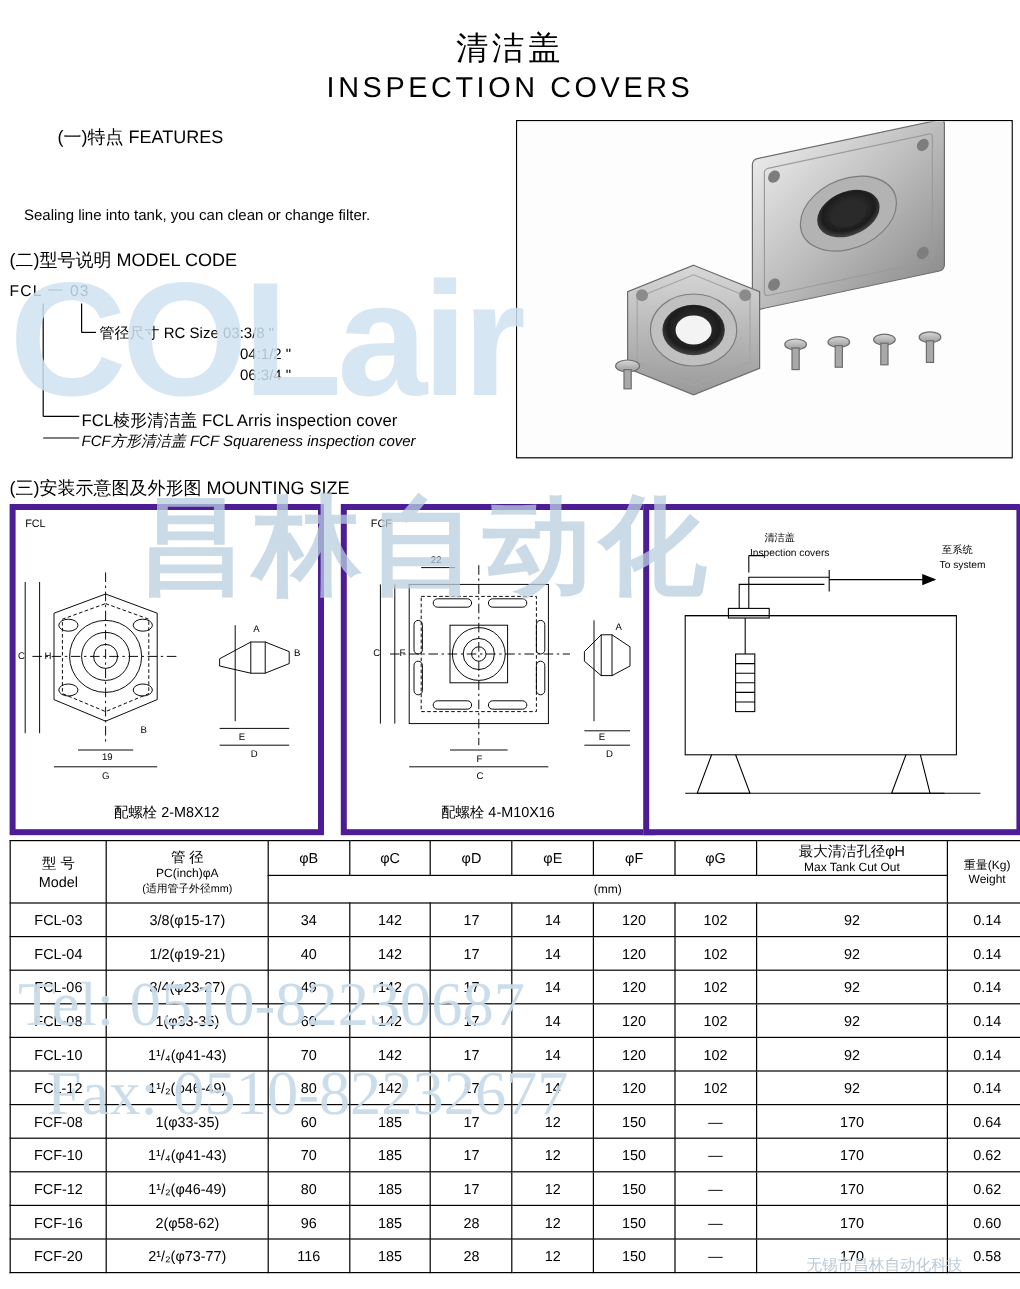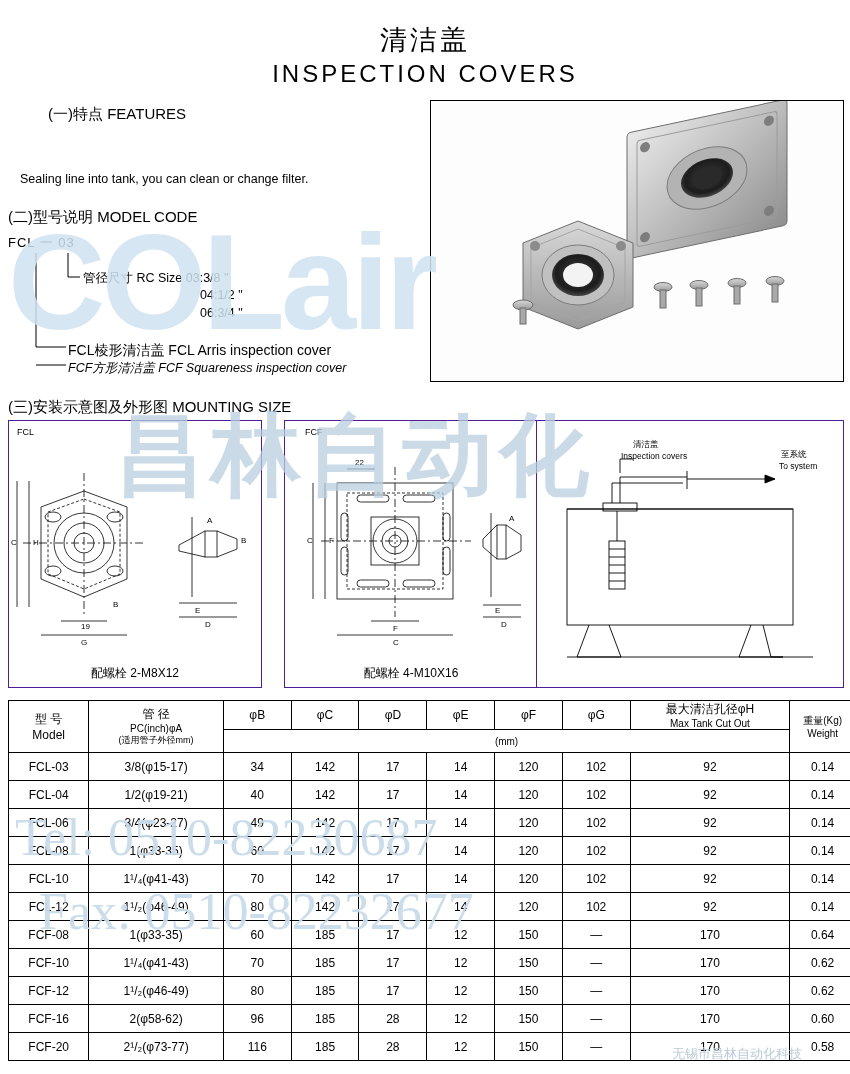--- a/index.html
+++ b/index.html
@@ -74,21 +74,21 @@
 
   
   .photo{
     position:absolute;left:430px;top:100px;width:412px;height:280px;
     border:1px solid #000;background:#ffffff;overflow:hidden;
   }
 
   
   .sec3-head{position:absolute;left:8px;top:398px;font-size:15px;}
   .draw{
-    position:absolute;top:420px;border:1px solid #4c1d95;background:#fff;overflow:hidden;
+    position:absolute;top:420px;border:5px solid #4c1d95;background:#fff;overflow:hidden;
   }
   .draw1{left:8px;width:252px;height:266px;}
   .draw2{left:284px;width:252px;height:266px;}
   .draw3{left:536px;width:306px;height:266px;}
   .draw-tag{position:absolute;font-size:9px;}
   .draw-cap{position:absolute;bottom:5px;width:100%;text-align:center;font-size:12px;}
 
   
   table.spec{
     position:absolute;left:8px;top:700px;width:848px;

